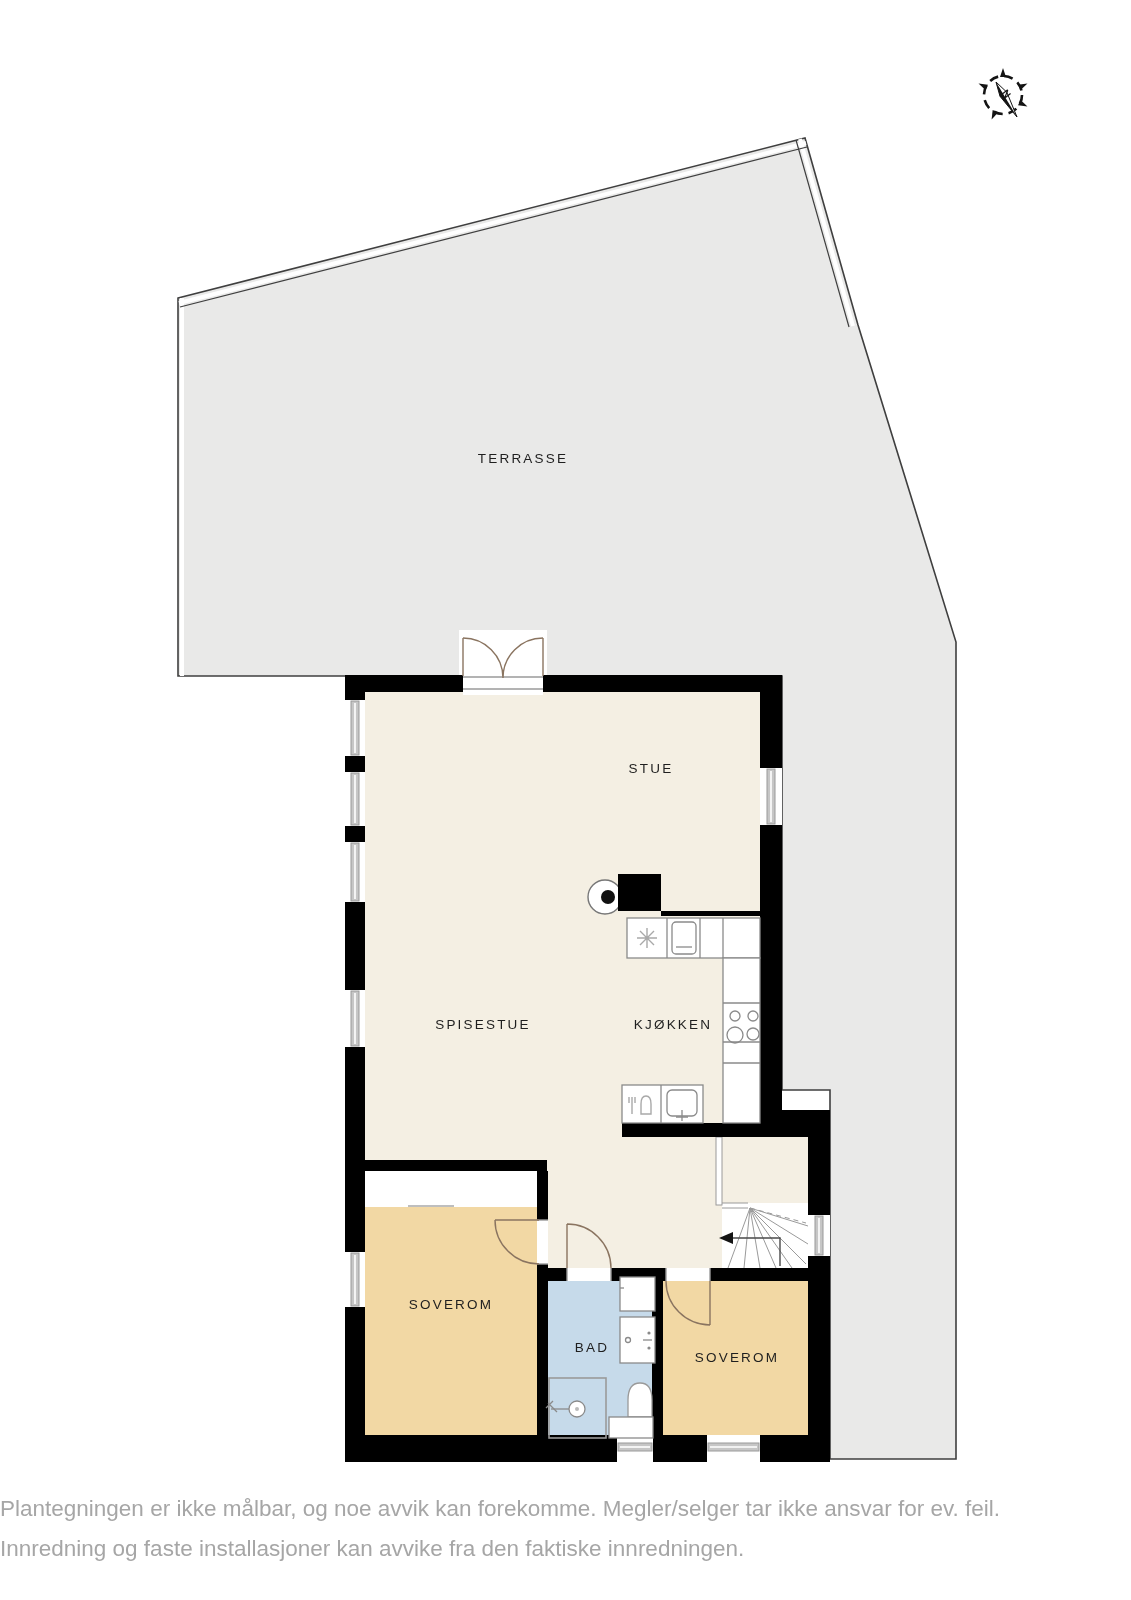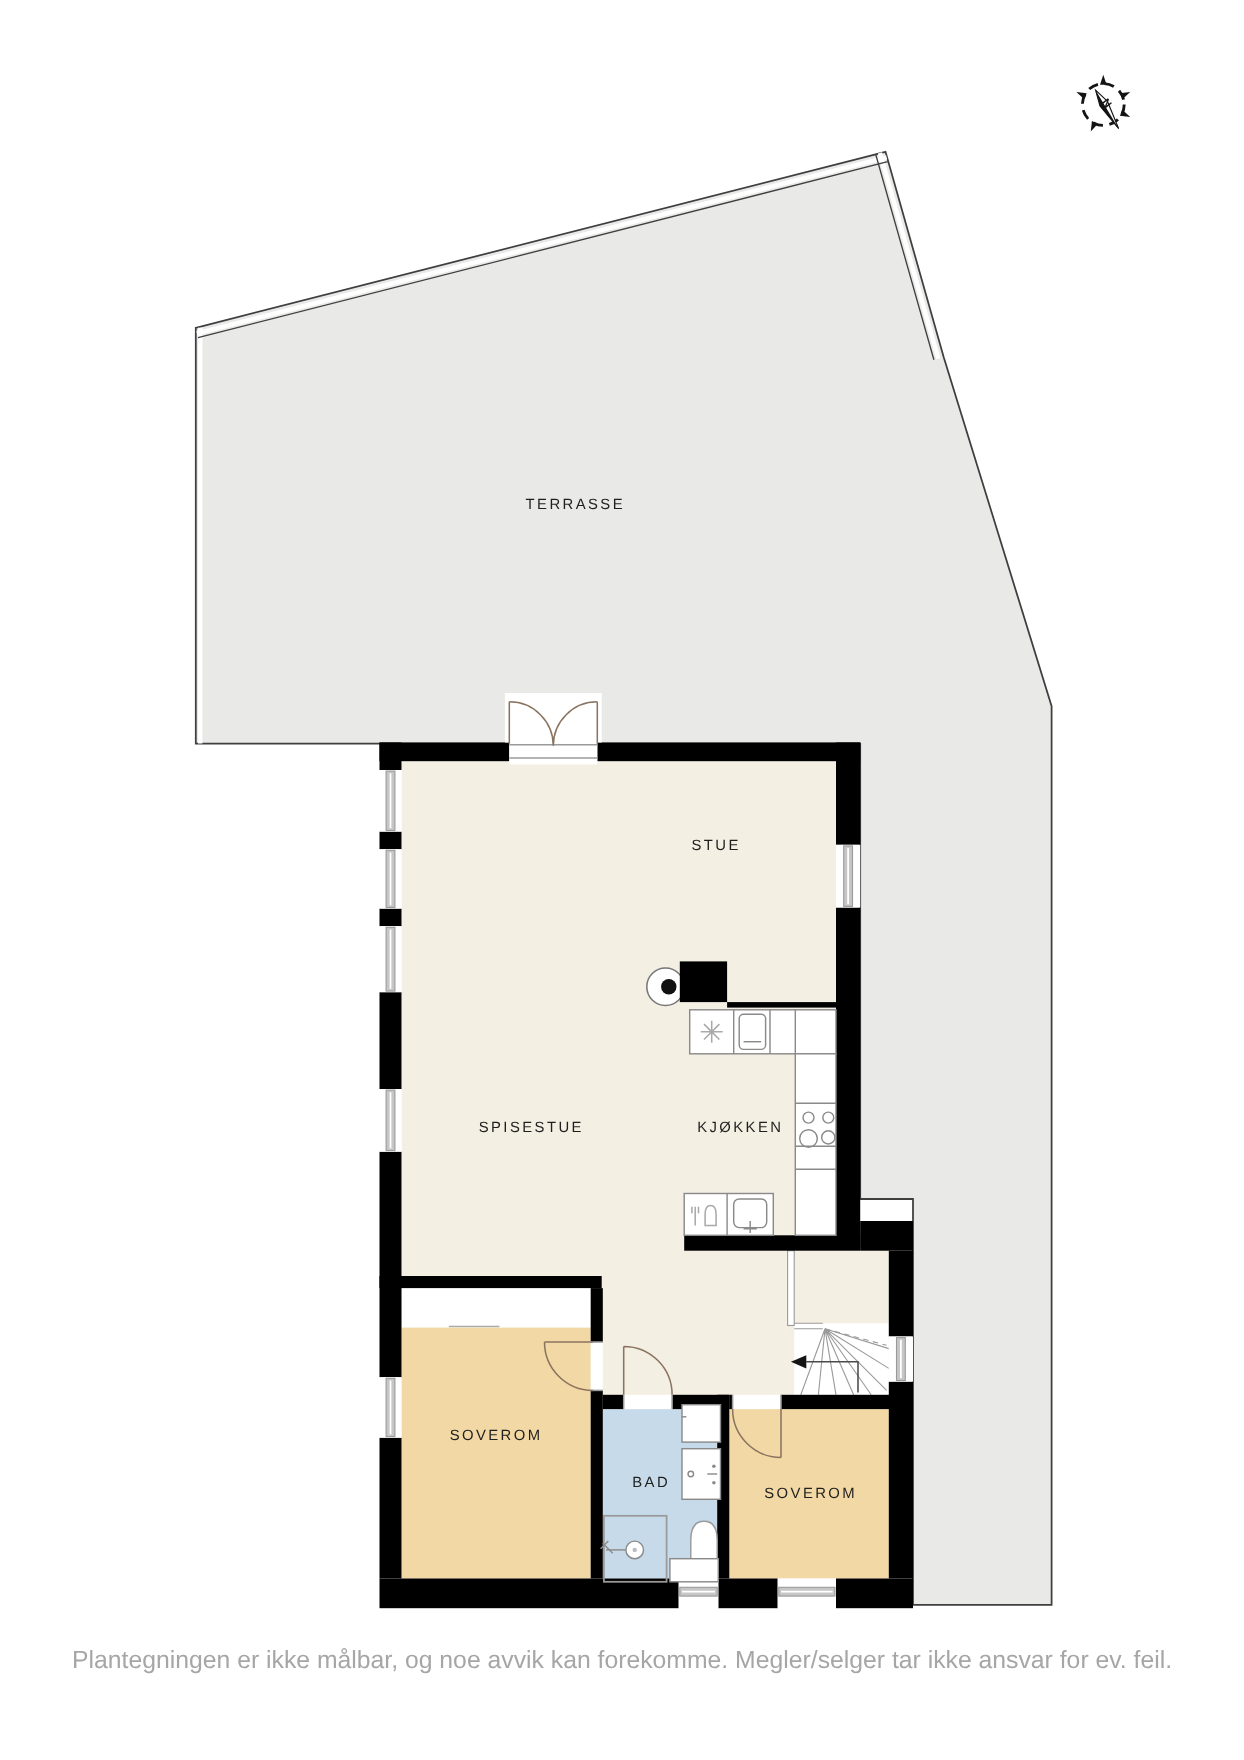--- a/index.html
+++ b/index.html
@@ -18,21 +18,21 @@
   .glassline{stroke:#ffffff;stroke-width:1.6;}
   .fix{fill:#ffffff;stroke:var(--c-counter_outline);stroke-width:1.3;}
   .fixline{stroke:var(--c-counter_outline);stroke-width:1.3;fill:none;}
   .glyph{stroke:#a9a9a9;stroke-width:1.4;fill:none;}
   .door-arc{stroke:var(--c-door_arc);stroke-width:1.4;fill:none;}
   .jamb{stroke:#9a9a9a;stroke-width:1.4;}
   .tread{stroke:#9a9a9a;stroke-width:1;fill:none;}
   .walk{stroke:#4a4a4a;stroke-width:1.4;fill:none;}
   .room-label{fill:var(--c-label_text);font-size:13.5px;letter-spacing:2.2px;
         font-family:"Liberation Sans",sans-serif;text-anchor:middle;}
-  .footer{position:absolute;left:0;top:1489px;width:1131px;text-align:center;
+  .footer{position:absolute;left:0;top:1489px;width:1131px;
         color:var(--c-footer_text);font-size:22.5px;line-height:40px;
         font-family:"Liberation Sans",sans-serif;}
   .compass-stroke{stroke:#141414;fill:none;}
 </style>
 </head>
 <body>
 
 <div class="page">
 <svg width="1131" height="1600" viewBox="0 0 1131 1600">
 
@@ -271,14 +271,15 @@
       <polygon points="0,-27 -3,-18 3,-18" transform="rotate(295)"></polygon>
     </g>
     <polygon points="-7,-13 3.8,-2.8 14,22 -3,1.3" fill="#ffffff" stroke="#141414" stroke-width="1"></polygon>
     <polygon points="-7,-13 14,22 -3,1.3" fill="#141414"></polygon>
     <text x="1" y="0" transform="rotate(52)" font-size="10" font-weight="bold" fill="#141414" text-anchor="middle" font-family="Liberation Sans, sans-serif">N</text>
   </g>
 </svg>
 
   <div class="footer">
     <div>Plantegningen er ikke målbar, og noe avvik kan forekomme. Megler/selger tar ikke ansvar for ev. feil.</div>
+    <div>Innredning og faste installasjoner kan avvike fra den faktiske innredningen.</div>
   </div>
 </div>
 
 </body></html>

